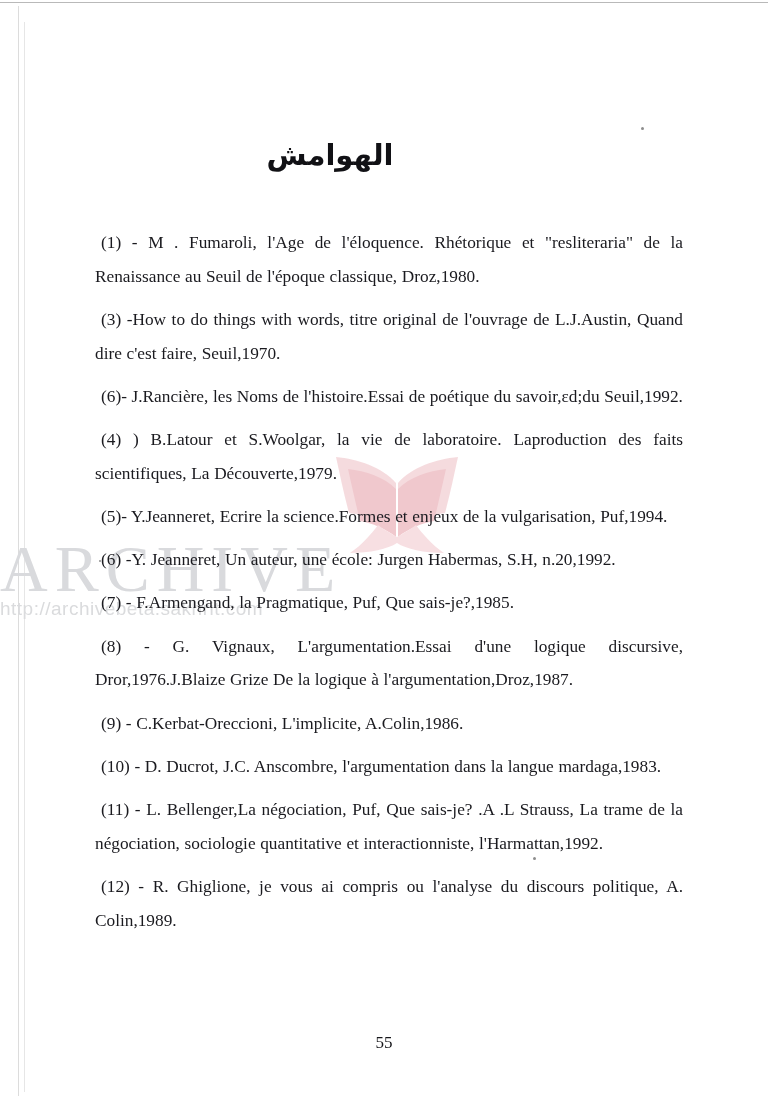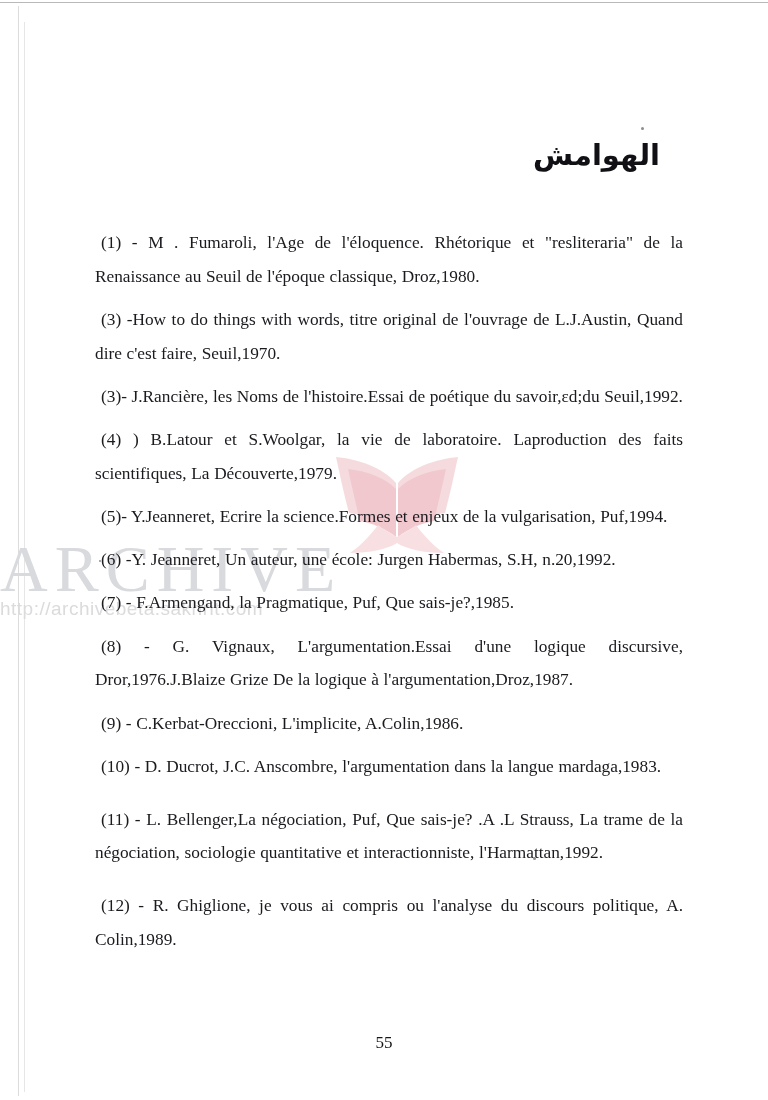--- a/index.html
+++ b/index.html
@@ -92,21 +92,21 @@
   .content {
     position: relative;
     z-index: 2;
   }
 
   .doc-title {
     position: absolute;
     left: 0;
     top: 138px;
     width: 660px;
-    text-align: right;
+    text-align: center;
     font-family: "DejaVu Sans", "Liberation Sans", sans-serif;
     font-size: 29px;
     font-weight: 700;
     letter-spacing: 2px;
     color: #111115;
     direction: rtl;
   }
 
   .refs {
     position: absolute;
@@ -123,21 +123,20 @@
     margin: 0 0 9.5px 0;
     color: #1a1a1f;
     word-spacing: 0.3px;
   }
   .ref:last-child { margin-bottom: 0; }
 
   
   .ref.justified {
     text-align: justify;
     text-align-last: left;
-    margin-top: 19px;
   }
 
   .page-number {
     position: absolute;
     left: 0;
     top: 1033px;
     width: 768px;
     text-align: center;
     font-size: 17px;
     color: #16161a;
@@ -170,21 +169,21 @@
     <div class="wm-url">http://archivebeta.sakhrit.com</div>
   </div>
 
   <div class="content">
 
     <div class="doc-title">الهوامش</div>
 
     <div class="refs">
       <p class="ref">(1) - M . Fumaroli, l'Age de l'éloquence. Rhétorique et "resliteraria" de la Renaissance au Seuil de l'époque classique, Droz,1980.</p>
       <p class="ref">(3) -How to do things with words, titre original de l'ouvrage de L.J.Austin, Quand dire c'est faire, Seuil,1970.</p>
-      <p class="ref">(3)- J.Rancière, les Noms de l'histoire.Essai de poétique du savoir,ɛd;du Seuil,1992.</p>
+      <p class="ref">(6)- J.Rancière, les Noms de l'histoire.Essai de poétique du savoir,ɛd;du Seuil,1992.</p>
       <p class="ref">(4) ) B.Latour et S.Woolgar, la vie de laboratoire. Laproduction des faits scientifiques, La Découverte,1979.</p>
       <p class="ref">(5)- Y.Jeanneret, Ecrire la science.Formes et enjeux de la vulgarisation, Puf,1994.</p>
       <p class="ref">(6) -Y. Jeanneret, Un auteur, une école: Jurgen Habermas, S.H, n.20,1992.</p>
       <p class="ref">(7) - F.Armengand, la Pragmatique, Puf, Que sais-je?,1985.</p>
       <p class="ref">(8) - G. Vignaux, L'argumentation.Essai d'une logique discursive, Dror,1976.J.Blaize Grize De la logique à l'argumentation,Droz,1987.</p>
       <p class="ref">(9) - C.Kerbat-Oreccioni, L'implicite, A.Colin,1986.</p>
       <p class="ref">(10) - D. Ducrot, J.C. Anscombre, l'argumentation dans la langue mardaga,1983.</p>
       <p class="ref justified">(11) - L. Bellenger,La négociation, Puf, Que sais-je? .A .L Strauss, La trame de la négociation, sociologie quantitative et interactionniste, l'Harmattan,1992.</p>
       <p class="ref justified">(12) - R. Ghiglione, je vous ai compris ou l'analyse du discours politique, A. Colin,1989.</p>
     </div>

